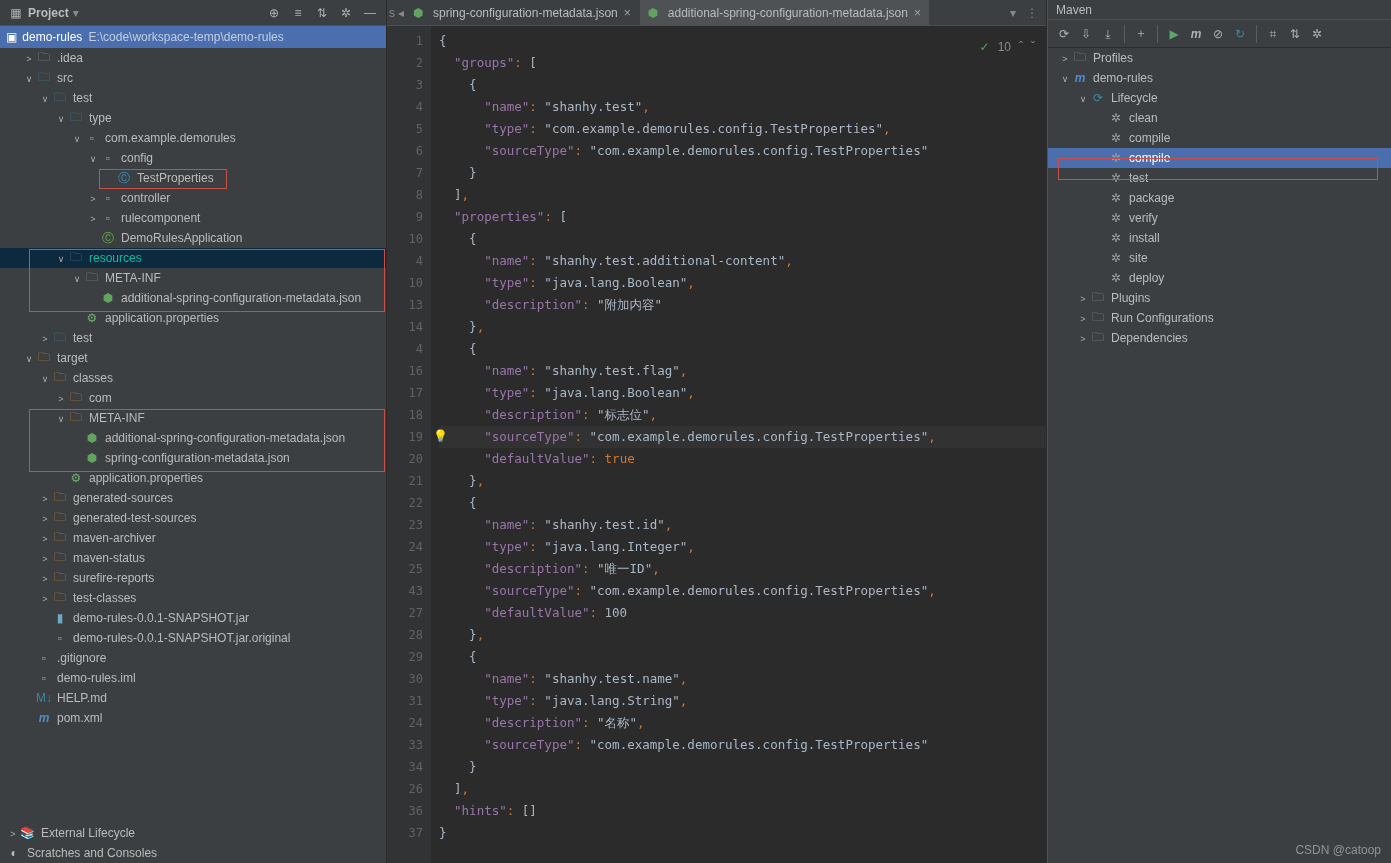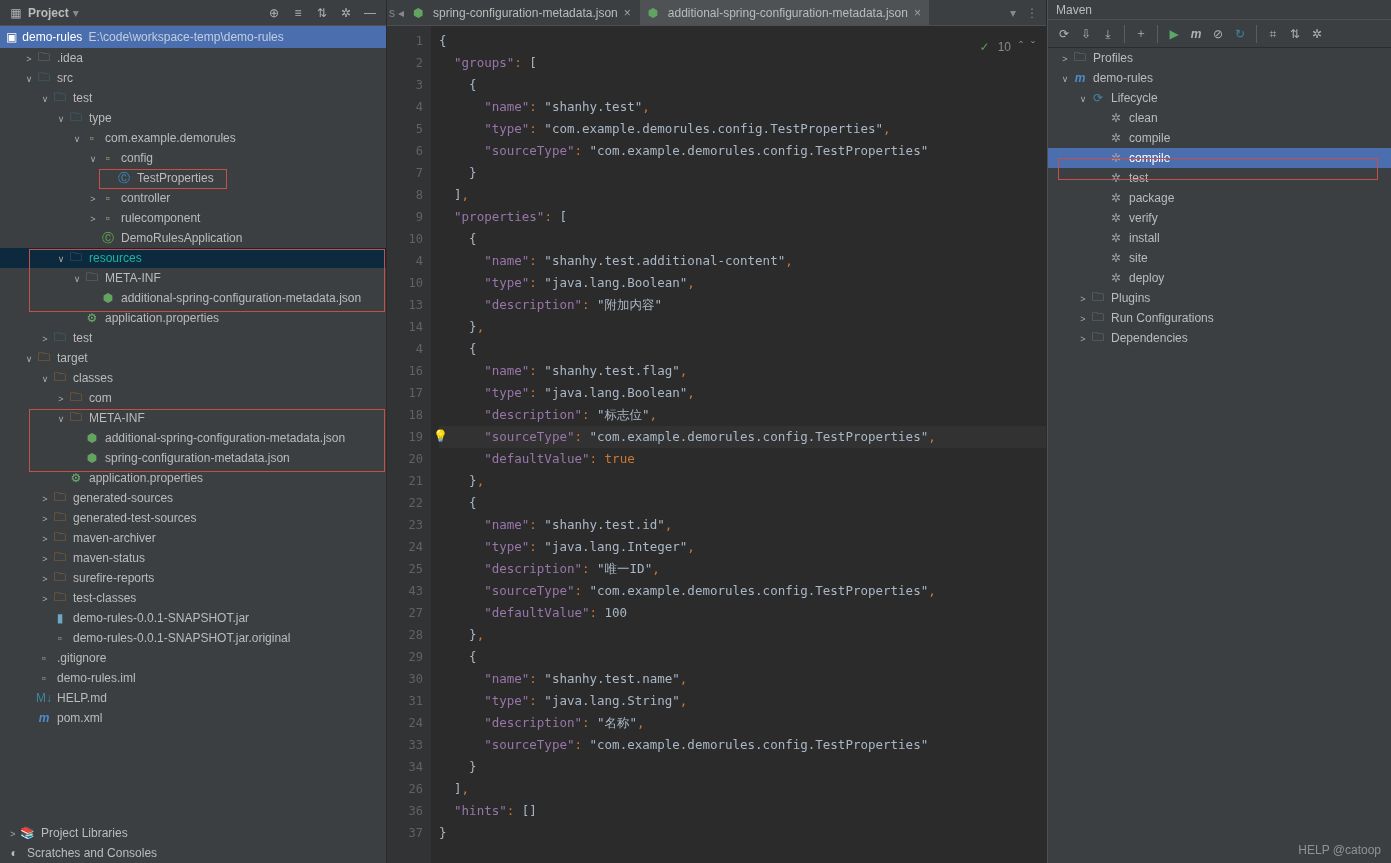--- a/index.html
+++ b/index.html
@@ -363,21 +363,21 @@
       <div class="tree-row" style="padding-left: 22px;">
         <span class="arrow"></span>
         <span class="file-icon" style="color:#4d8cc9;font-style:italic;font-weight:bold;">m</span>
         <span class="label">pom.xml</span>
       </div>
     </div>
 
   <div class="tree-row" style="padding-left:6px;">
     <span class="arrow a-r"></span>
     <span class="folder-icon">📚</span>
-    <span class="label">Project Libraries</span>
+    <span class="label">External Lifecycle</span>
   </div>
   <div class="tree-row" style="padding-left:6px;">
     <span class="folder-icon">◐</span>
     <span class="label">Scratches and Consoles</span>
   </div>
 
   <div class="hl-box" style="left:99px; top:169px; width:128px; height:20px;"></div>
   <div class="hl-box" style="left:29px; top:249px; width:356px; height:63px;"></div>
   <div class="hl-box" style="left:29px; top:409px; width:356px; height:63px;"></div>
 </div>
@@ -543,13 +543,13 @@
       </div>
       <div class="m-row" style="padding-left: 28px;">
         <span class="arrow a-r"></span>
         <span class="ic" style="color:#87939a;">🗀</span>
         <span>Dependencies</span>
       </div>
     </div>
   <div class="hl-box" style="left:10px; top:158px; width:320px; height:22px;"></div>
 </div>
 
-<div class="watermark">HELP @catoop</div>
+<div class="watermark">CSDN @catoop</div>
 
 </body></html>

